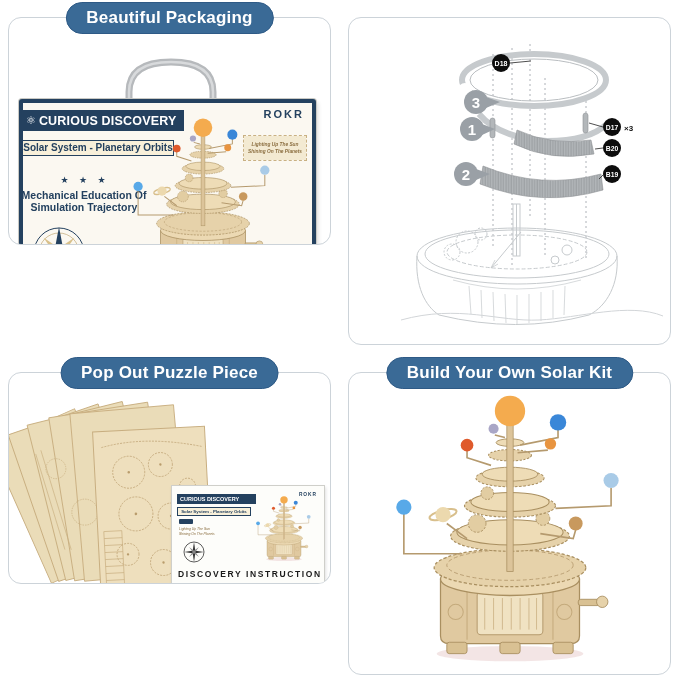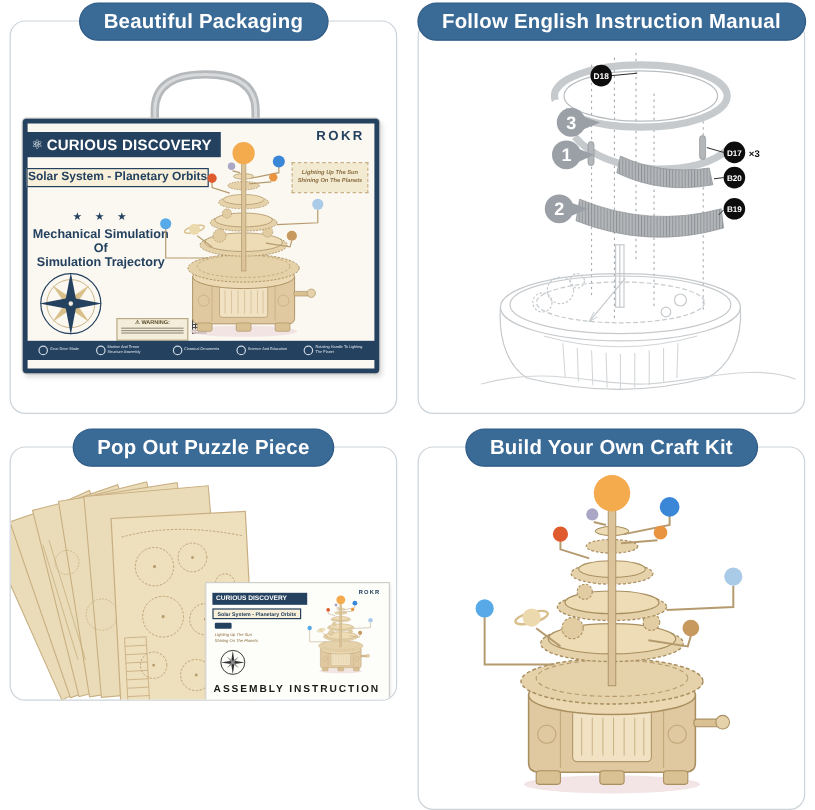--- a/index.html
+++ b/index.html
@@ -105,21 +105,21 @@
     <circle cx="66" cy="46" r="5" fill="#df5a2c"></circle>
     <circle cx="16" cy="95" r="6" fill="#58a9e8"></circle>
     <circle cx="47" cy="101" r="6" fill="#ecd9ae"></circle>
     <circle cx="180" cy="74" r="6" fill="#a9cbe7"></circle>
     <circle cx="152" cy="108" r="5.5" fill="#c8995e"></circle>
   </symbol>
 </svg>
 
 <div id="stage">
 
-  <div class="cell" style="left:8px;top:2px;height:343px;">
+  <div class="cell" style="left:8px;top:2px;height:243px;">
     <div class="pill">
       <span>Beautiful Packaging</span>
     </div>
     <div class="panel">
       <svg class="abs" style="left:100px;top:38px;" width="124" height="48">
         <path d="M20,46 L20,36 Q20,6 62,6 Q104,6 104,36 L104,46" fill="none" stroke="#b6b9bc" stroke-width="7"></path>
         <path d="M20,46 L20,36 Q20,6 62,6 Q104,6 104,36 L104,46" fill="none" stroke="#d8dadc" stroke-width="2.5"></path>
       </svg>
       <div class="abs box" style="left:10px;top:81px;width:289px;height:204px;">
         <div class="abs brandbar" style="left:-1px;top:7px;width:158px;height:21px;">
@@ -127,21 +127,21 @@
           <span class="t">CURIOUS DISCOVERY</span>
         </div>
         <div class="abs prodstrip" style="left:-1px;top:37px;width:150px;height:14px;">Solar System - Planetary Orbits</div>
         <div class="abs rokr" style="right:8px;top:5px;">ROKR</div>
         <div class="abs tagline" style="right:6px;top:33px;width:62px;height:24px;">
           <span>Lighting Up The Sun</span>
           <span>Shining On The Planets</span>
         </div>
         <div class="abs stars" style="left:20px;top:72px;width:84px;">★ ★ ★</div>
         <div class="abs headline" style="left:-2px;top:86px;width:126px;">
-          <div>Mechanical Simulation Of</div>
+          <div>Mechanical Education Of</div>
           <div>Simulation Trajectory</div>
         </div>
         <svg class="abs" style="left:8px;top:122px;" width="56" height="56" viewBox="0 0 56 56">
           <circle cx="28" cy="28" r="25" fill="none" stroke="#24415f" stroke-width="1"></circle>
           <circle cx="28" cy="28" r="20" fill="none" stroke="#c8b184" stroke-width="0.8"></circle>
           <g transform="rotate(45 28 28)">
             <path d="M28,6 L32,28 L28,50 L24,28 Z" fill="#d9c08a"></path>
             <path d="M6,28 L28,24 L50,28 L28,32 Z" fill="#d9c08a"></path>
           </g>
           <path d="M28,2 L33,28 L28,54 L23,28 Z" fill="#24415f"></path>
@@ -181,23 +181,20 @@
           </div>
         </div>
         <svg class="abs" style="left:96px;top:10px;" width="168" height="170">
           <use href="#orrery" xlink:href="#orrery" width="168" height="170"></use>
         </svg>
       </div>
     </div>
   </div>
 
   <div class="cell" style="left:348px;top:2px;height:343px;">
-    <div class="pill">
-      <span>Follow English Instruction Manual</span>
-    </div>
     <div class="panel">
       <svg class="abs" style="left:0;top:0;" width="321" height="326" viewBox="0 0 321 326">
         <defs>
           <pattern id="hatch" width="2.6" height="8" patternUnits="userSpaceOnUse">
             <rect width="2.6" height="8" fill="#b3b7ba"></rect>
             <line x1="1" y1="0" x2="1" y2="8" stroke="#8e9296" stroke-width="0.8"></line>
           </pattern>
         </defs>
 
         <g stroke="#9aa0a6" stroke-width="0.8" stroke-dasharray="2 3">
@@ -355,21 +352,21 @@
           <path d="M12,2 L13.5,12 L12,22 L10.5,12 Z" fill="#333"></path>
           <path d="M2,12 L12,10.5 L22,12 L12,13.5 Z" fill="#333"></path>
           <g transform="rotate(45 12 12)">
               <path d="M12,5 L13,12 L12,19 L11,12 Z" fill="#888"></path>
               <path d="M5,12 L12,11 L19,12 L12,13 Z" fill="#888"></path>
             </g>
         </svg>
         <svg class="abs" style="left:80px;top:8px;" width="64" height="68">
           <use href="#orrery" xlink:href="#orrery" width="64" height="68"></use>
         </svg>
-        <div class="abs bk-foot" style="left:6px;bottom:5px;">ASSEMBLY INSTRUCTION</div>
+        <div class="abs bk-foot" style="left:6px;bottom:5px;">DISCOVERY INSTRUCTION</div>
       </div>
 
       <div class="abs bag" style="left:12px;top:243px;width:44px;height:54px;">
         <div class="abs" style="left:9px;top:7px;width:24px;height:18px;background:#fff;border:.5px solid #ddd;">
           <div class="hair"></div>
             <div class="hair"></div>
             <div class="hair"></div>
         </div>
         <svg class="abs" style="left:2px;top:30px;" width="40" height="20">
           <g fill="#1c1c1c">
@@ -411,21 +408,21 @@
         <circle cx="17" cy="29" r="2" fill="#8b8b86"></circle>
           <circle cx="33" cy="27" r="2" fill="#8b8b86"></circle>
         <path d="M36,14 C48,4 54,14 52,28 C51,38 46,44 42,48" fill="none" stroke="#222" stroke-width="1.4"></path>
         <rect x="38" y="46" width="9" height="8" rx="1.5" fill="#fff" stroke="#999"></rect>
       </svg>
     </div>
   </div>
 
   <div class="cell" style="left:348px;top:357px;height:318px;">
     <div class="pill">
-      <span>Build Your Own Craft Kit</span>
+      <span>Build Your Own Solar Kit</span>
     </div>
     <div class="panel">
       <svg class="abs" style="left:26px;top:14px;" width="270" height="278">
         <use href="#orrery" xlink:href="#orrery" width="270" height="278"></use>
       </svg>
     </div>
   </div>
 
 </div>
 

